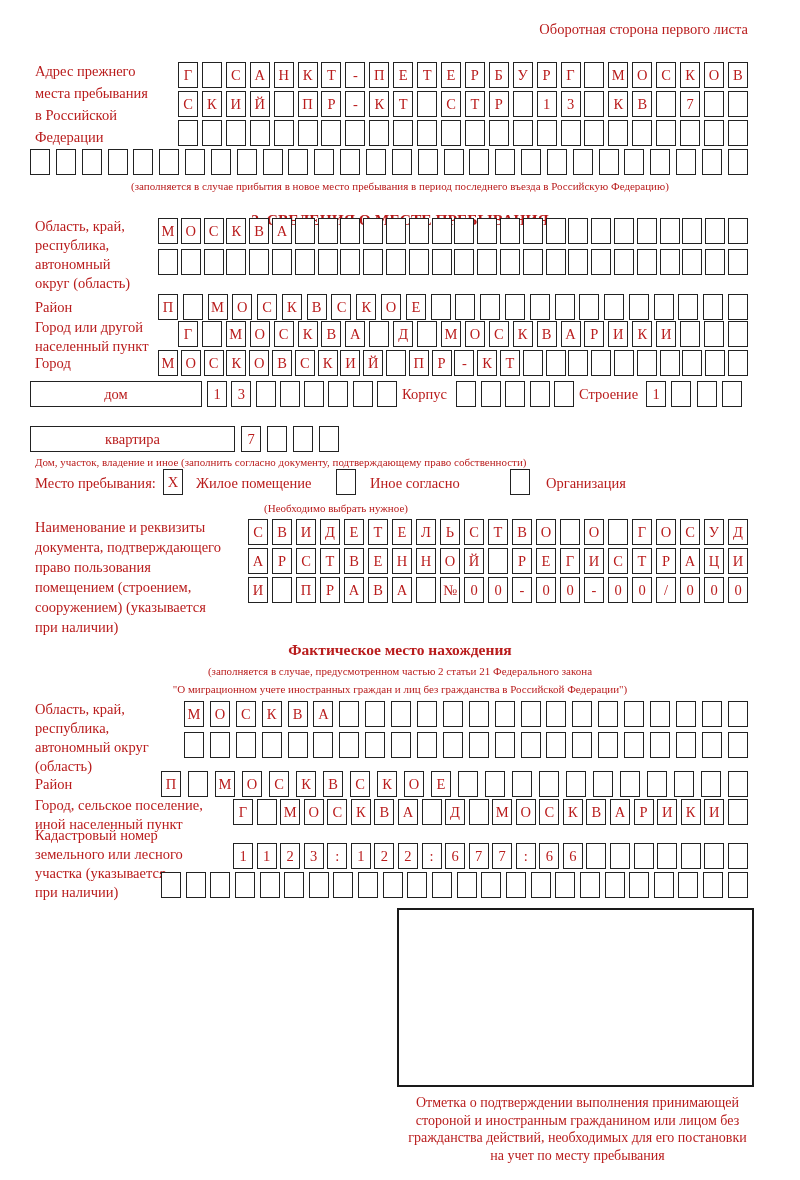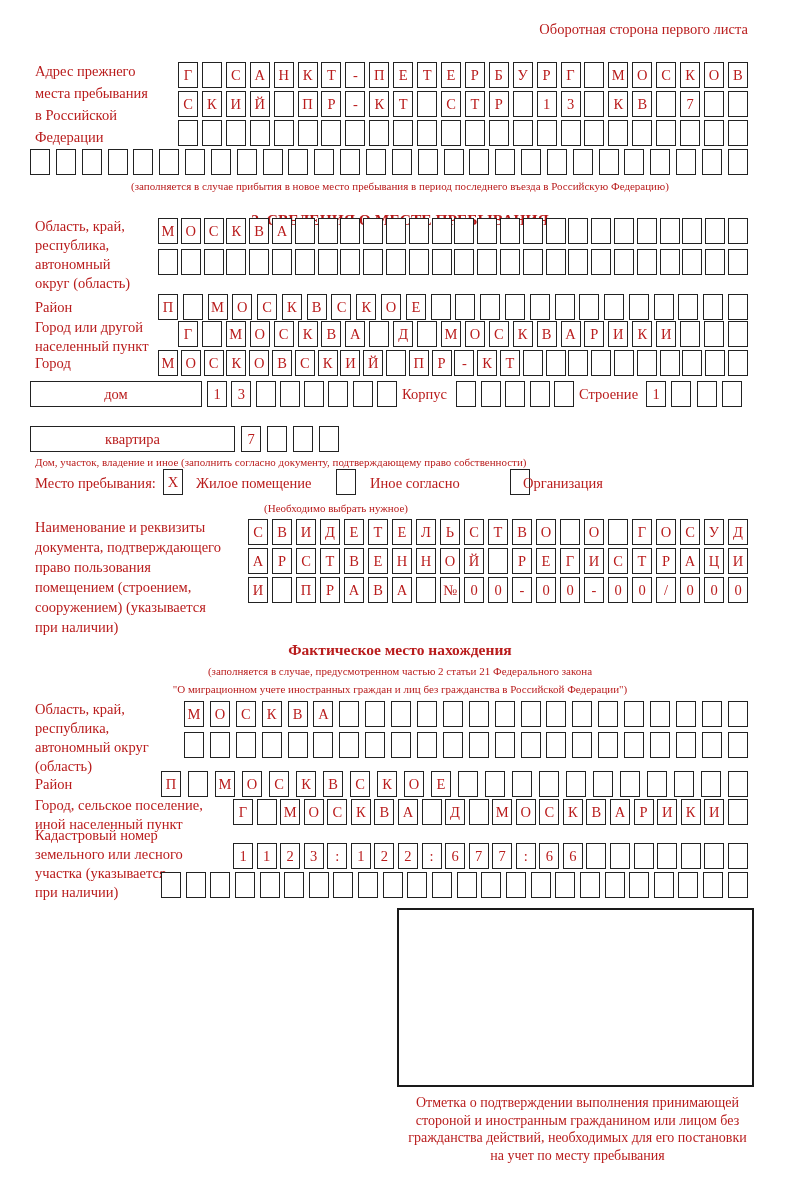--- a/index.html
+++ b/index.html
@@ -339,21 +339,21 @@
       <span class="cell">X</span>
     </div>
   <div class="txt" style="left:196px;top:472px;">Жилое помещение</div>
   <div class="cellrow" style="left:336px;top:469px;width:20px;">
       <span class="cell"></span>
     </div>
   <div class="txt" style="left:370px;top:472px;">Иное согласно</div>
   <div class="cellrow" style="left:510px;top:469px;width:20px;">
       <span class="cell"></span>
     </div>
-  <div class="txt" style="left:523px;top:472px;">Организация</div>
+  <div class="txt" style="left:546px;top:472px;">Организация</div>
   <div class="txt small center" style="left:156px;top:499px;width:360px;">(Необходимо выбрать нужное)</div>
 
   <div class="txt lh20" style="left:35px;top:517px;width:212px;">Наименование и реквизиты
 документа, подтверждающего
 право пользования
 помещением (строением,
 сооружением) (указывается
 при наличии)</div>
   <div class="cellrow" style="left:248px;top:519px;width:500px;">
       <span class="cell">С</span>

